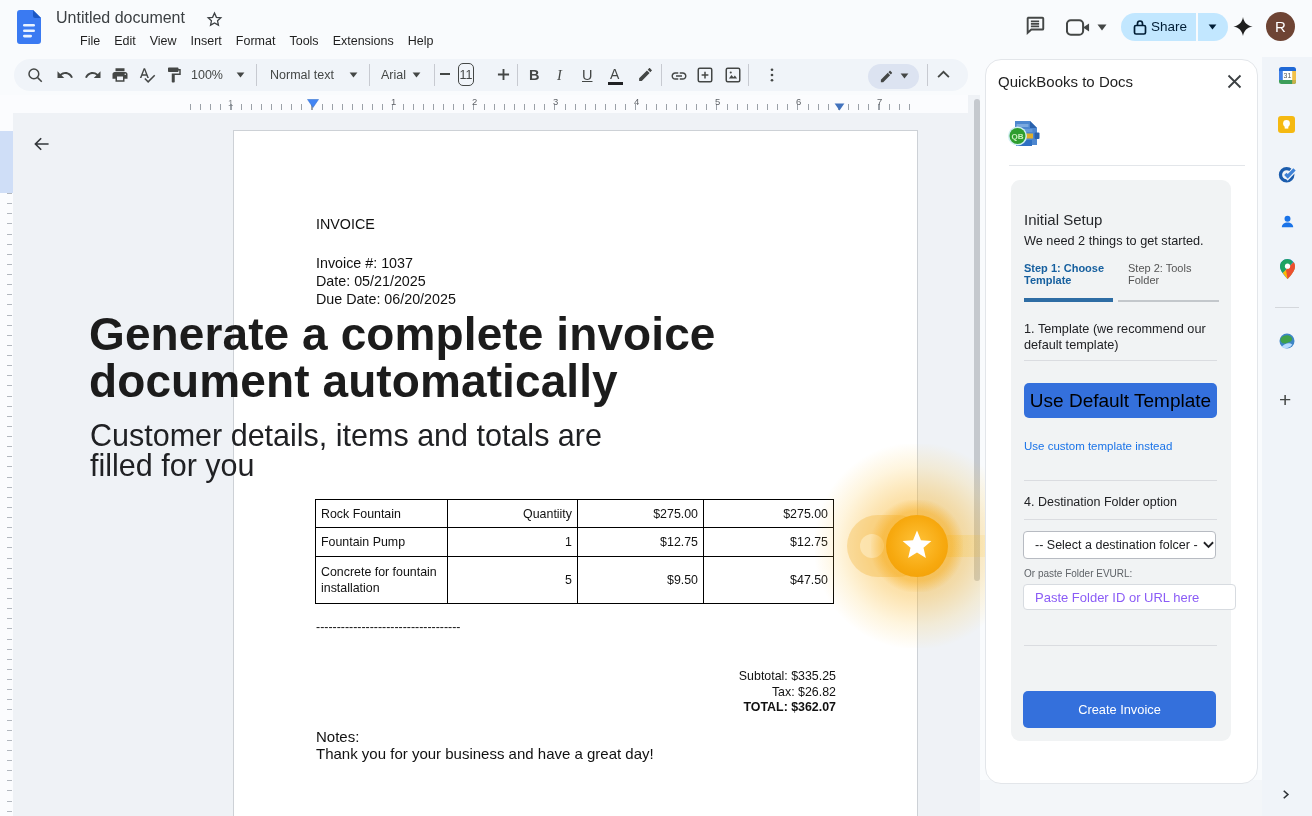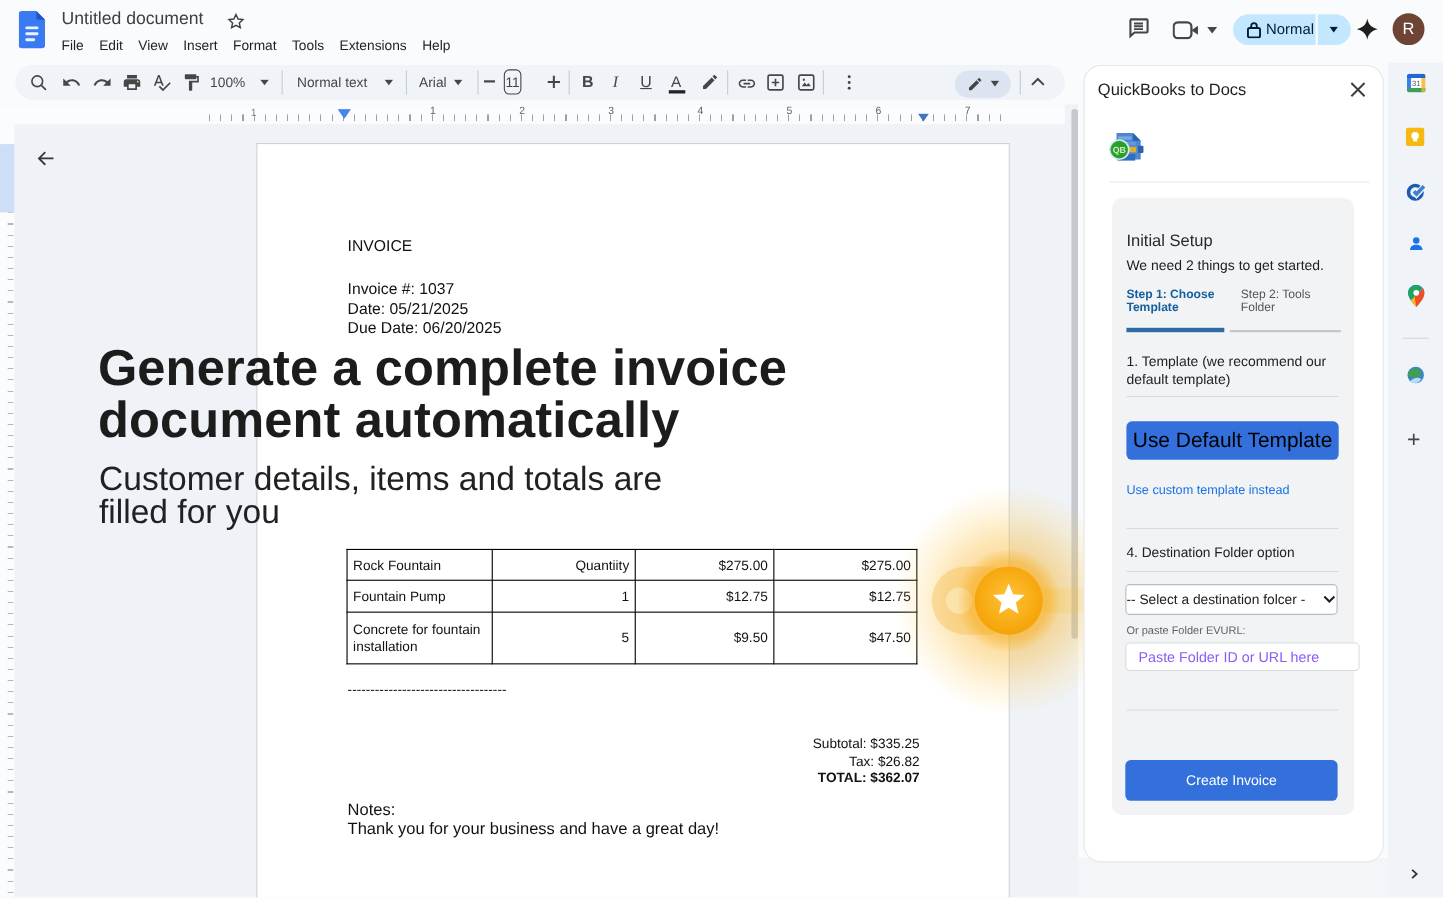--- a/index.html
+++ b/index.html
@@ -3,21 +3,21 @@
 <meta charset="utf-8">
 <style>
 html,body{margin:0;padding:0;}
 body{font-family:"Liberation Sans",sans-serif;width:1312px;height:816px;overflow:hidden;}
 .ab{position:absolute;}
 #stage{position:relative;width:1312px;height:816px;background:#f9fbfd;overflow:hidden;}
 .ic{color:#444746;}
 svg{display:block;}
 .sep{width:1px;height:22px;background:#c7cad1;top:64px;}
 .tbtxt{font-size:12.5px;color:#444746;}
-.menu{font-size:12.5px;color:#1f1f1f;}
+.menu{font-size:12.5px;color:#1f1f1f;margin-left:24px;}
 </style>
 </head>
 <body>
 <div id="stage">
 
 <div class="ab" style="left:0;top:0;width:1312px;height:57px;background:#f9fbfd;"></div>
 
 <svg class="ab" style="left:17px;top:10px;" width="24" height="34" viewBox="0 0 24 34">
   <path d="M2 0 H16 L24 8 V31 a3 3 0 0 1 -3 3 H3 a3 3 0 0 1 -3 -3 V3 a3 3 0 0 1 3-3z" fill="#3a7af2" transform="translate(0,0)"></path>
   <path d="M16 0 L24 8 H18 a2 2 0 0 1 -2-2z" fill="#1b57c4"></path>
@@ -53,21 +53,21 @@
 <svg class="ab ic" style="left:1097px;top:24px;" width="10" height="7" viewBox="0 0 10 7">
       <path d="M0.5 0.5h9L5 6.5z" fill="currentColor"></path>
     </svg>
 
 <div class="ab" style="left:1121px;top:13px;width:75px;height:28px;background:#c2e7ff;border-radius:14px 0 0 14px;"></div>
 <div class="ab" style="left:1198px;top:13px;width:30px;height:28px;background:#c2e7ff;border-radius:0 14px 14px 0;"></div>
 <svg class="ab" style="left:1133px;top:19px;" width="14" height="16" viewBox="0 0 14 16">
       <rect x="1.5" y="6.5" width="11" height="8.5" rx="1.5" fill="none" stroke="#001d35" stroke-width="1.7"></rect>
       <path d="M4.5 6.5V4.5a2.5 2.5 0 0 1 5 0v2" fill="none" stroke="#001d35" stroke-width="1.7"></path>
     </svg>
-<div class="ab" style="left:1151px;top:19px;font-size:13.5px;color:#001d35;">Normal</div>
+<div class="ab" style="left:1151px;top:19px;font-size:13.5px;color:#001d35;">Share</div>
 <svg class="ab" style="left:1208px;top:24px;" width="9" height="6" viewBox="0 0 10 7">
       <path d="M0.5 0.5h9L5 6.5z" fill="#001d35"></path>
     </svg>
 
 <svg class="ab" style="left:1233px;top:16px;" width="20" height="21" viewBox="0 0 24 24">
       <path d="M12 0.5 C12.9 6.8 17.2 11.1 23.5 12 C17.2 12.9 12.9 17.2 12 23.5 C11.1 17.2 6.8 12.9 0.5 12 C6.8 11.1 11.1 6.8 12 0.5 Z" fill="#1f1f1f"></path>
     </svg>
 <div class="ab" style="left:1266px;top:12px;width:29px;height:29px;border-radius:50%;background:#6e4434;color:#fff;font-size:15px;display:flex;align-items:center;justify-content:center;">R</div>
 
 <div class="ab" style="left:0;top:57px;width:980px;height:38px;background:#f9fbfd;"></div>
@@ -248,21 +248,21 @@
 <div class="ab" style="left:1024px;top:322px;width:200px;font-size:12.7px;line-height:15.5px;color:#202124;">1. Template (we recommend our default template)</div>
 <div class="ab" style="left:1024px;top:360px;width:193px;height:1px;background:#dadce0;"></div>
 
 <div class="ab" style="left:1024px;top:383px;width:193px;height:35px;background:#3470dc;border-radius:5px;color:#000000;font-size:19px;display:flex;align-items:center;justify-content:center;">Use Default Template</div>
 <div class="ab" style="left:1024px;top:440px;font-size:11.5px;color:#1a73e8;">Use custom template instead</div>
 <div class="ab" style="left:1024px;top:480px;width:193px;height:1px;background:#dadce0;"></div>
 
 <div class="ab" style="left:1024px;top:495px;font-size:12.5px;color:#202124;">4. Destination Folder option</div>
 <div class="ab" style="left:1024px;top:519px;width:193px;height:1px;background:#dadce0;"></div>
 
-<div class="ab" style="left:1023px;top:531px;width:193px;height:28px;background:#fff;border:1px solid #b7bbc2;border-radius:4px;box-sizing:border-box;display:flex;align-items:center;font-size:12.5px;color:#202124;">-- Select a destination folcer -</div>
+<div class="ab" style="left:1023px;top:531px;width:193px;height:28px;background:#fff;border:1px solid #b7bbc2;border-radius:4px;box-sizing:border-box;display:flex;align-items:center;font-size:12.5px;color:#202124;padding-left:11px;">-- Select a destination folcer -</div>
 <svg class="ab" style="left:1203px;top:541px;" width="11" height="8" viewBox="0 0 12 8">
       <path d="M1 1l5 5 5-5" fill="none" stroke="#202124" stroke-width="2"></path>
     </svg>
 
 <div class="ab" style="left:1024px;top:568px;font-size:10px;color:#5f6368;">Or paste Folder EVURL:</div>
 <div class="ab" style="left:1023px;top:584px;width:213px;height:26px;background:#fff;border:1px solid #d7dbe0;border-radius:4px;box-sizing:border-box;display:flex;align-items:center;font-size:13px;color:#8b5cf6;padding-left:11px;">Paste Folder ID or URL here</div>
 
 <div class="ab" style="left:1024px;top:645px;width:193px;height:1px;background:#dadce0;"></div>
 <div class="ab" style="left:1023px;top:691px;width:193px;height:37px;background:#3470dc;border-radius:5px;color:#fff;font-size:12.8px;display:flex;align-items:center;justify-content:center;">Create Invoice</div>
 

